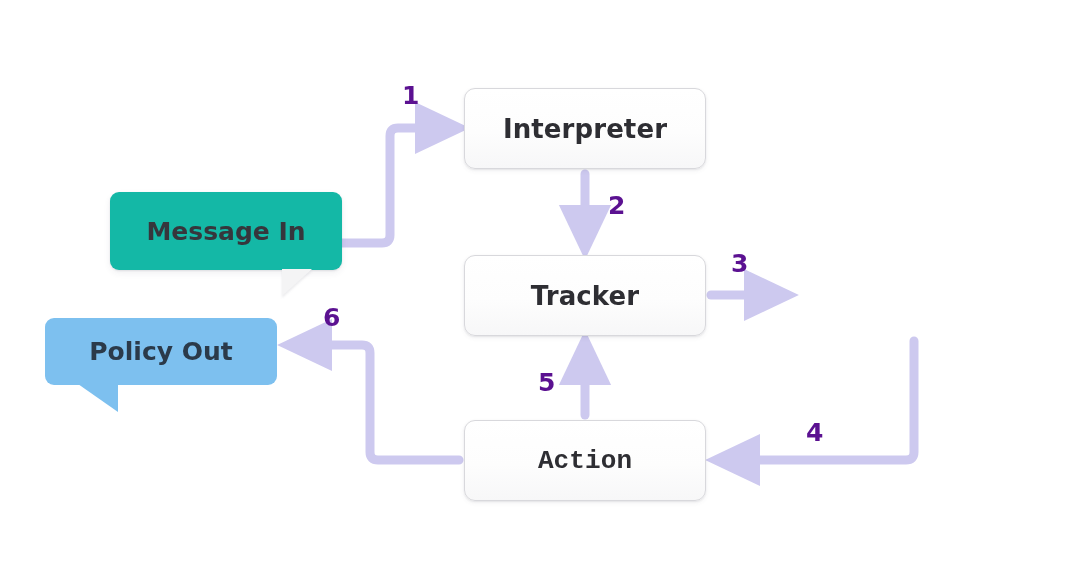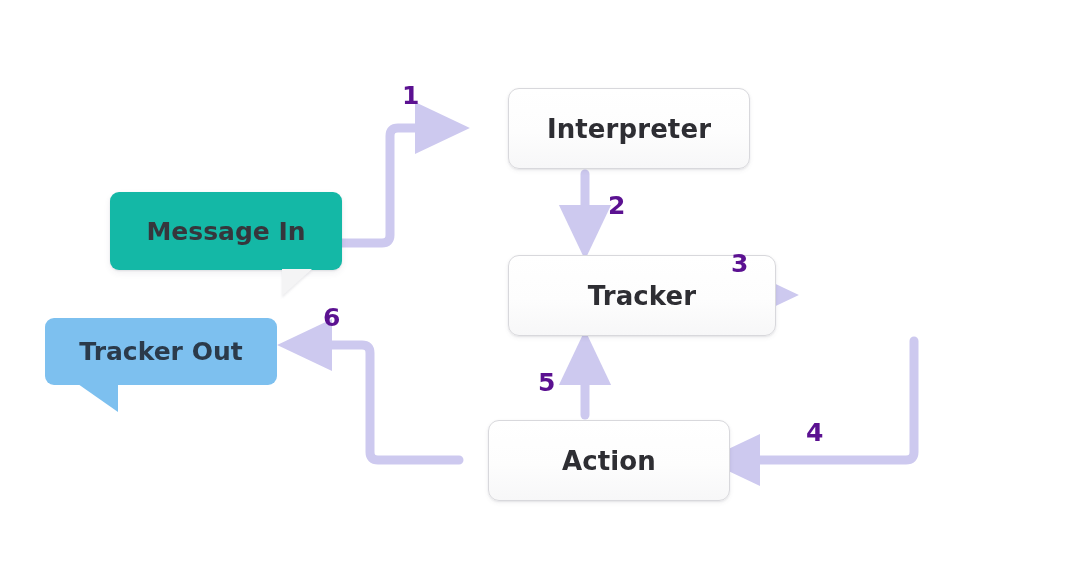--- a/index.html
+++ b/index.html
@@ -33,34 +33,33 @@
     box-sizing: border-box;
     background: linear-gradient(180deg, #ffffff 0%, #fdfdfd 55%, #f7f7f8 100%);
     border: 1px solid #d8d8dc;
     border-radius: 11px;
     box-shadow: 0 1px 2px rgba(60,60,80,0.10),
                 0 2px 5px rgba(60,60,80,0.06);
     display: flex;
     align-items: center;
     justify-content: center;
     z-index: 3;
-    margin-left: 44px;
   }
   .node-label {
     font-size: 26px;
     font-weight: 700;
     color: #2e2e33;
     letter-spacing: 0.1px;
     white-space: nowrap;
   }
 
   #node-interpreter { left: 464px; top: 88px;  width: 242px; height: 81px; }
-  #node-tracker     { left: 464px; top: 255px; width: 268px; height: 81px; }
+  #node-tracker     { left: 464px; top: 255px; width: 242px; height: 81px; }
   #node-policy      { left: 793px; top: 255px; width: 242px; height: 81px; }
-  #node-action      { left: 444px; top: 420px; width: 242px; height: 81px; }
+  #node-action      { left: 464px; top: 420px; width: 242px; height: 81px; font-family: Liberation Mono, monospace; }
 
   
   .bubble {
     position: absolute;
     box-sizing: border-box;
     display: flex;
     align-items: center;
     justify-content: center;
     border-radius: 9px;
     z-index: 4;
@@ -154,21 +153,21 @@
       <path d="M 459 460 H 378 Q 370 460 370 452 V 353 Q 370 345 362 345 H 305" marker-end="url(#ah-left)"></path>
     </g>
   </svg>
 
   <div class="bubble" id="bubble-message-in">
     <span class="bubble-label">Message In</span>
   </div>
   <div class="bubble-tail" id="tail-message-in"></div>
 
   <div class="bubble" id="bubble-message-out">
-    <span class="bubble-label">Tracker Out</span>
+    <span class="bubble-label">Policy Out</span>
   </div>
   <div class="bubble-tail" id="tail-message-out"></div>
 
   <div class="node" id="node-interpreter">
     <span class="node-label">Interpreter</span>
   </div>
 
   <div class="node" id="node-tracker">
     <span class="node-label">Tracker</span>
   </div>

